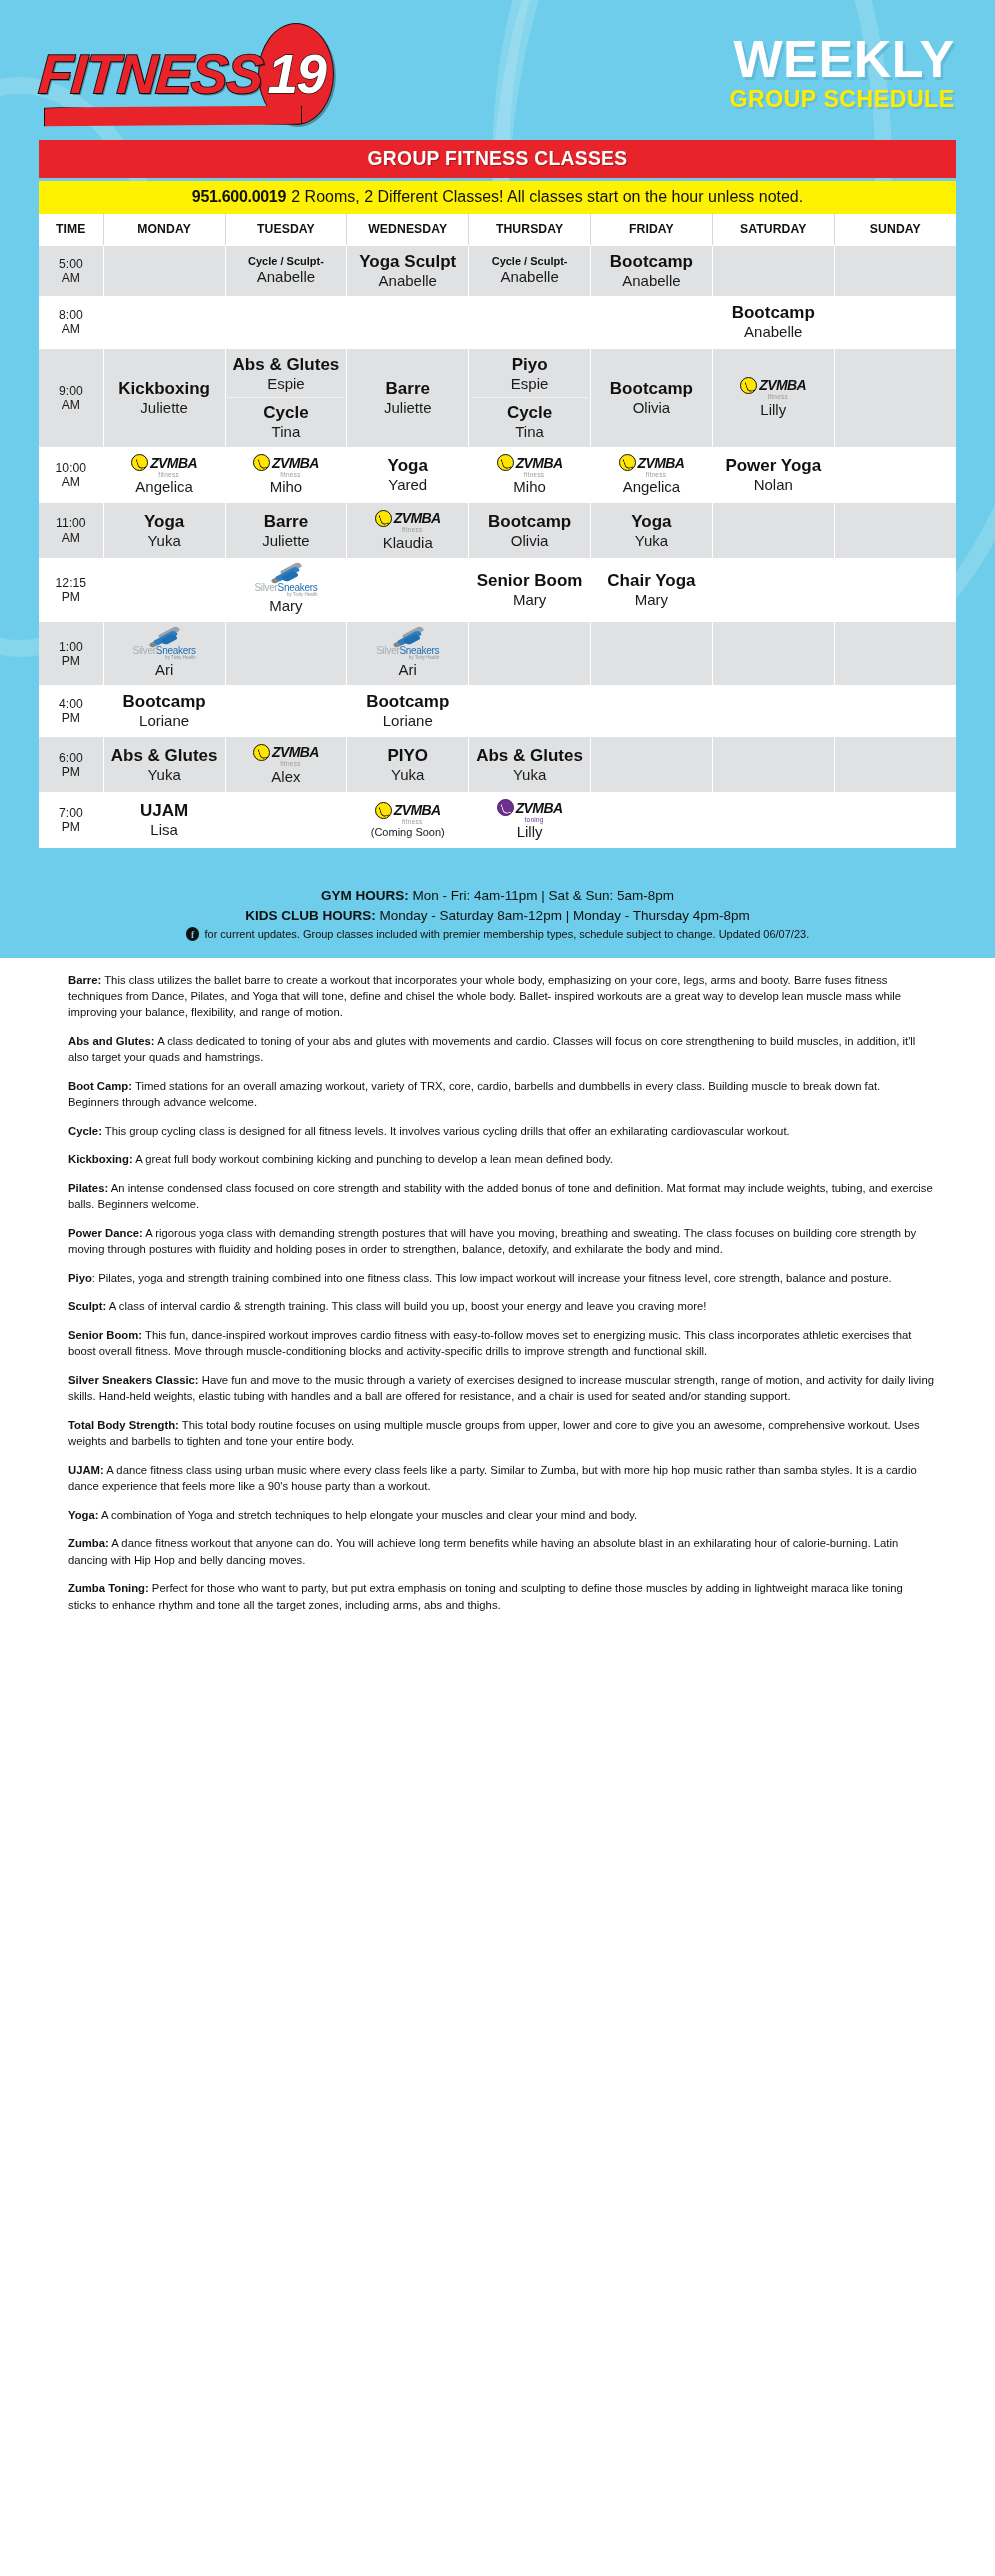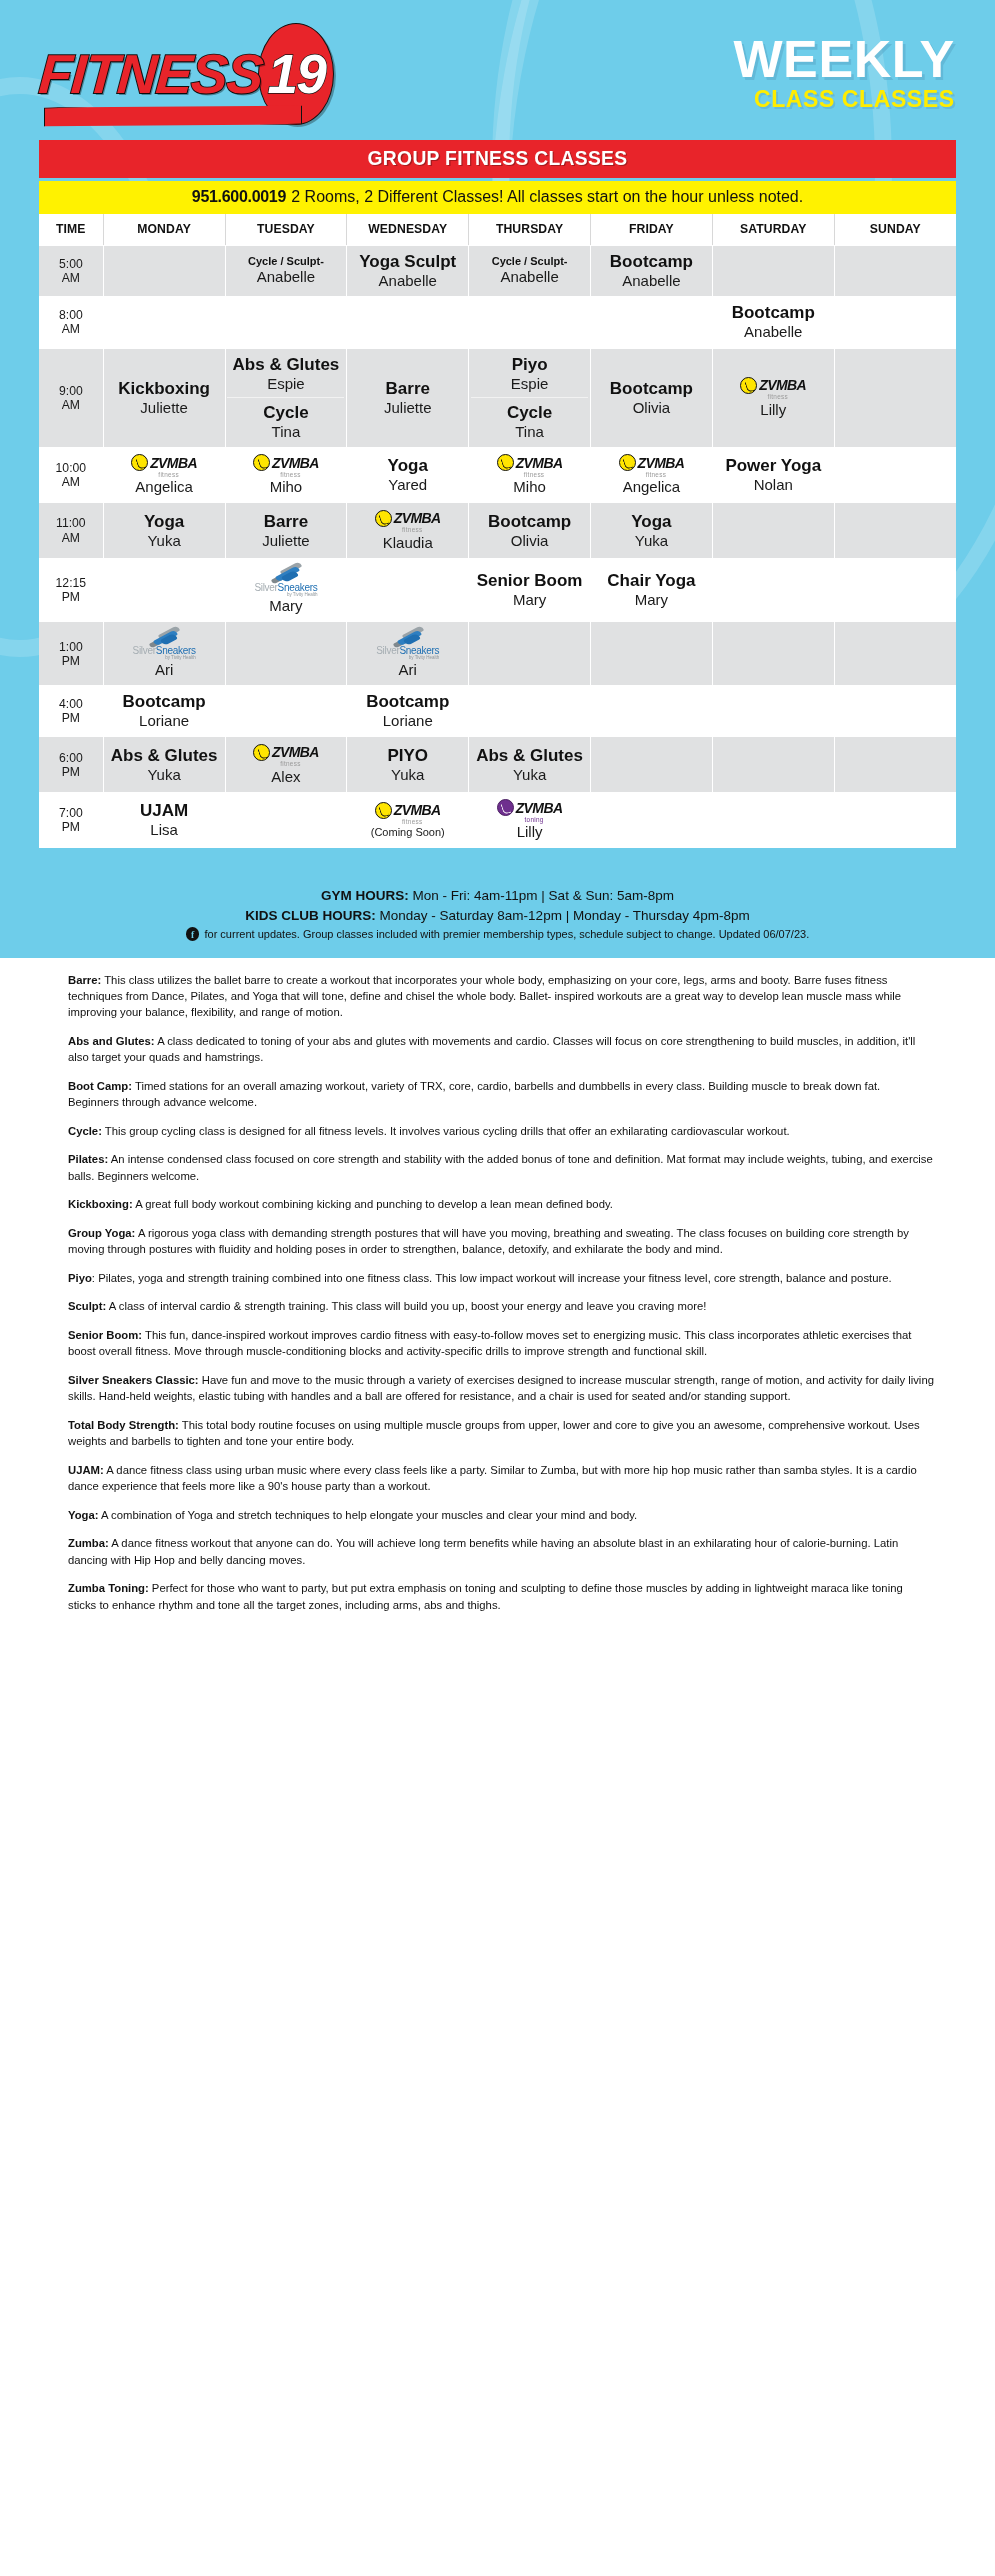--- a/index.html
+++ b/index.html
@@ -239,21 +239,21 @@
     <div class="hdr">
       <div class="logo-wrap">
         <div class="logo-ribbon"></div>
         <div class="logo-fitness">Fitness</div>
         <div class="logo-oval">
           <span class="logo-19">19</span>
         </div>
       </div>
       <div class="weekly-wrap">
         <div class="weekly">WEEKLY</div>
-        <div class="class-sched">CLASS CLASSES</div>
+        <div class="class-sched">GROUP SCHEDULE</div>
       </div>
     </div>
 
     <div class="red-bar">GROUP FITNESS CLASSES</div>
 
     <div class="yellow-bar">
       <span class="phone">951.600.0019</span><span>2 Rooms, 2 Different Classes! All classes start on the hour unless noted.</span>
     </div>
 
     <div class="table-wrap">
@@ -502,23 +502,23 @@
         <span>for current updates. Group classes included with premier membership types, schedule subject to change. Updated 06/07/23.</span>
       </div>
     </div>
   </div>
 
   <div class="descs" id="descs">
       <p class="desc"><b>Barre:</b><span> This class utilizes the ballet barre to create a workout that incorporates your whole body, emphasizing on your core, legs, arms and booty. Barre fuses fitness techniques from Dance, Pilates, and Yoga that will tone, define and chisel the whole body. Ballet- inspired workouts are a great way to develop lean muscle mass while improving your balance, flexibility, and range of motion.</span></p>
       <p class="desc"><b>Abs and Glutes:</b><span> A class dedicated to toning of your abs and glutes with movements and cardio. Classes will focus on core strengthening to build muscles, in addition, it'll also target your quads and hamstrings.</span></p>
       <p class="desc"><b>Boot Camp:</b><span> Timed stations for an overall amazing workout, variety of TRX, core, cardio, barbells and dumbbells in every class. Building muscle to break down fat. Beginners through advance welcome.</span></p>
       <p class="desc"><b>Cycle:</b><span> This group cycling class is designed for all fitness levels. It involves various cycling drills that offer an exhilarating cardiovascular workout.</span></p>
+      <p class="desc"><b>Kickboxing:</b><span> A great full body workout combining kicking and punching to develop a lean mean defined body.</span></p>
       <p class="desc"><b>Pilates:</b><span> An intense condensed class focused on core strength and stability with the added bonus of tone and definition. Mat format may include weights, tubing, and exercise balls. Beginners welcome.</span></p>
-      <p class="desc"><b>Kickboxing:</b><span> A great full body workout combining kicking and punching to develop a lean mean defined body.</span></p>
-      <p class="desc"><b>Group Yoga:</b><span> A rigorous yoga class with demanding strength postures that will have you moving, breathing and sweating. The class focuses on building core strength by moving through postures with fluidity and holding poses in order to strengthen, balance, detoxify, and exhilarate the body and mind.</span></p>
+      <p class="desc"><b>Power Dance:</b><span> A rigorous yoga class with demanding strength postures that will have you moving, breathing and sweating. The class focuses on building core strength by moving through postures with fluidity and holding poses in order to strengthen, balance, detoxify, and exhilarate the body and mind.</span></p>
       <p class="desc"><b>Piyo</b><span>: Pilates, yoga and strength training combined into one fitness class. This low impact workout will increase your fitness level, core strength, balance and posture.</span></p>
       <p class="desc"><b>Sculpt:</b><span> A class of interval cardio &amp; strength training. This class will build you up, boost your energy and leave you craving more!</span></p>
       <p class="desc"><b>Senior Boom:</b><span> This fun, dance-inspired workout improves cardio fitness with easy-to-follow moves set to energizing music. This class incorporates athletic exercises that boost overall fitness. Move through muscle-conditioning blocks and activity-specific drills to improve strength and functional skill.</span></p>
       <p class="desc"><b>Silver Sneakers Classic:</b><span> Have fun and move to the music through a variety of exercises designed to increase muscular strength, range of motion, and activity for daily living skills. Hand-held weights, elastic tubing with handles and a ball are offered for resistance, and a chair is used for seated and/or standing support.</span></p>
       <p class="desc"><b>Total Body Strength:</b><span> This total body routine focuses on using multiple muscle groups from upper, lower and core to give you an awesome, comprehensive workout. Uses weights and barbells to tighten and tone your entire body.</span></p>
       <p class="desc"><b>UJAM:</b><span> A dance fitness class using urban music where every class feels like a party. Similar to Zumba, but with more hip hop music rather than samba styles. It is a cardio dance experience that feels more like a 90's house party than a workout.</span></p>
       <p class="desc"><b>Yoga:</b><span> A combination of Yoga and stretch techniques to help elongate your muscles and clear your mind and body.</span></p>
       <p class="desc"><b>Zumba:</b><span> A dance fitness workout that anyone can do. You will achieve long term benefits while having an absolute blast in an exhilarating hour of calorie-burning. Latin dancing with Hip Hop and belly dancing moves.</span></p>
       <p class="desc"><b>Zumba Toning:</b><span> Perfect for those who want to party, but put extra emphasis on toning and sculpting to define those muscles by adding in lightweight maraca like toning sticks to enhance rhythm and tone all the target zones, including arms, abs and thighs.</span></p>
     </div>

